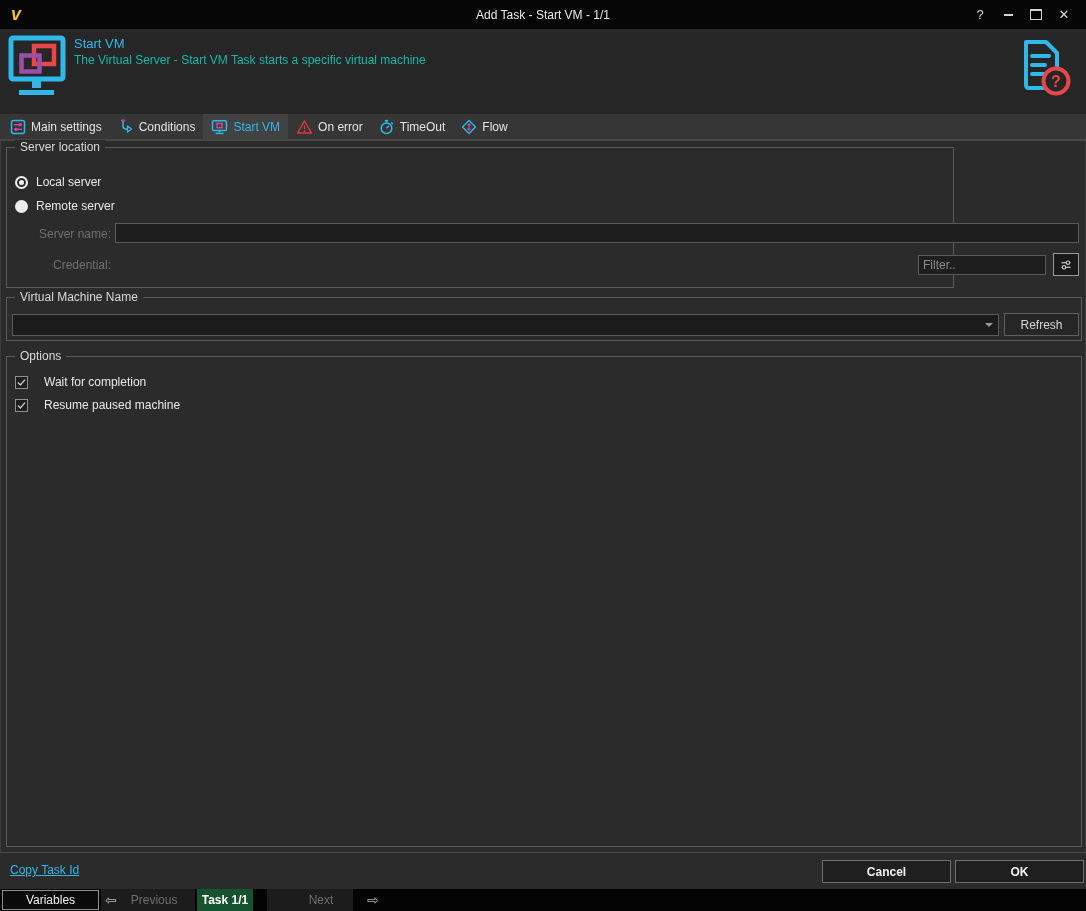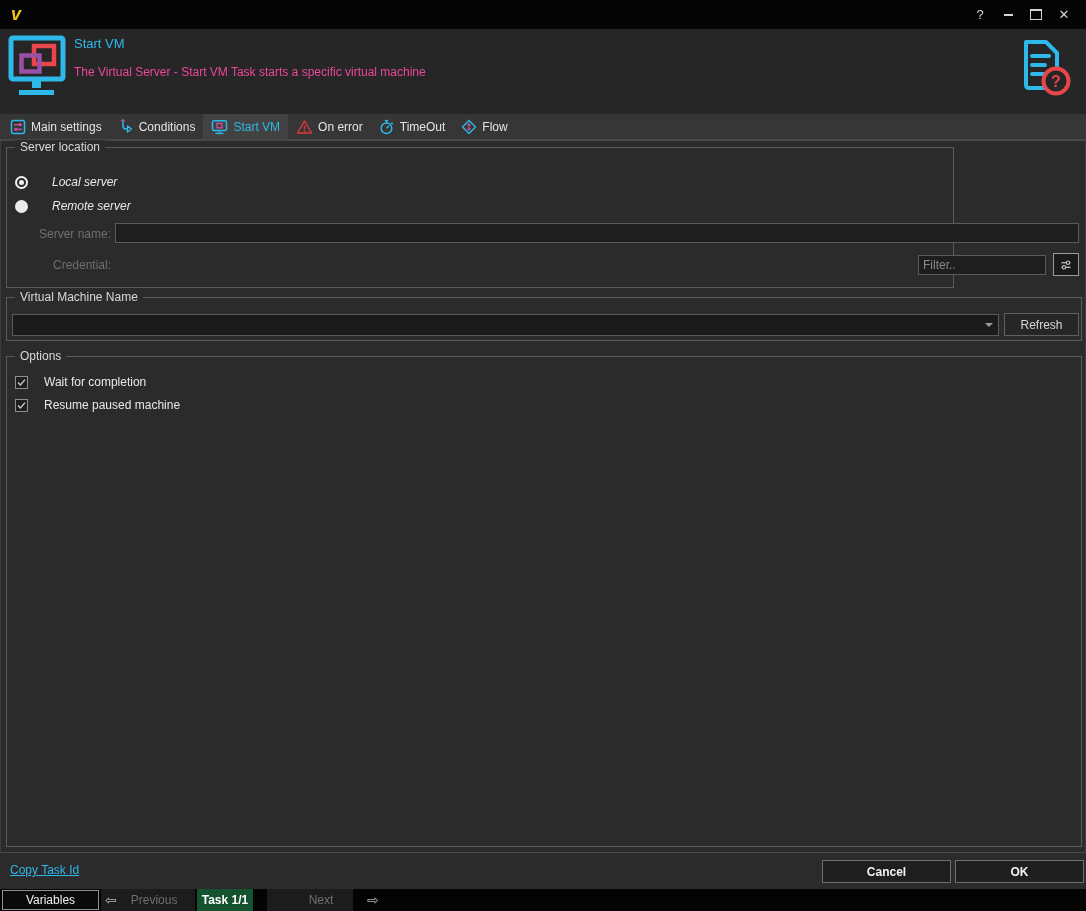--- a/index.html
+++ b/index.html
@@ -16,40 +16,40 @@
   .win-title{position:absolute;left:0;right:0;text-align:center;color:#e8e8e8;font-size:12px;}
   .win-controls{position:absolute;right:8px;top:0;height:29px;display:flex;align-items:center;}
   .ctl{width:28px;height:29px;display:flex;align-items:center;justify-content:center;
     color:#d4d4d4;font-size:13px;cursor:default;}
   .min-shape{width:9px;height:2px;background:#d4d4d4;display:block;}
   .max-shape{width:10px;height:8px;border:1px solid #d4d4d4;border-top:2px solid #d4d4d4;display:block;}
   
   .header{position:absolute;left:0;top:29px;width:100%;height:85px;background:#262626;}
   .task-icon{position:absolute;left:7px;top:5px;}
   .task-title{position:absolute;left:74px;top:7px;font-size:13px;color:#2fb8ea;}
-  .task-desc{position:absolute;left:74px;top:36px;font-size:12px;color:#ec4899;text-align:center;}
+  .task-desc{position:absolute;left:74px;top:24px;font-size:12px;color:#14b8a6;text-align:center;}
   .help-doc-icon{position:absolute;right:14px;top:9px;}
   
   .tabbar{position:absolute;left:0;top:114px;width:100%;height:25px;background:#363636;
     border-bottom:2px solid #474747;display:flex;align-items:stretch;padding-left:2px;box-sizing:content-box;}
   .tab{display:flex;align-items:center;gap:5px;padding:0 8px;font-size:12px;color:#e4e4e4;cursor:default;}
   .tab.active{background:#424242;color:#2fb8ea;}
   .tab svg{display:block;}
   
   .tabpage{position:absolute;left:0;top:141px;width:1086px;height:712px;background:#2b2b2b;
     border-left:1px solid #3d3d3d;border-right:1px solid #3d3d3d;border-bottom:1px solid #4a4a4a;
     box-sizing:border-box;}
   .group{position:absolute;border:1px solid #5a5a5a;box-sizing:border-box;}
   .legend{position:absolute;left:8px;top:-8px;background:#2b2b2b;padding:0 5px;
     font-size:12px;color:#d9d9d9;white-space:nowrap;}
   .g1{left:5px;top:6px;width:948px;height:141px;}
   .g2{left:5px;top:156px;width:1076px;height:44px;}
   .g3{left:5px;top:215px;width:1076px;height:491px;}
   
-  .radio-row{position:absolute;display:flex;align-items:center;gap:24px;cursor:default;font-style:italic;}
+  .radio-row{position:absolute;display:flex;align-items:center;gap:8px;cursor:default;}
   .radio{width:13px;height:13px;border-radius:50%;box-sizing:border-box;flex:none;}
   .radio.selected{background:#2b2b2b;border:2px solid #f2f2f2;position:relative;}
   .radio.selected::after{content:"";position:absolute;left:2px;top:2px;width:5px;height:5px;
     border-radius:50%;background:#f2f2f2;}
   .radio.unselected{background:#ececec;border:2px solid #ececec;}
   .ctl-label{font-size:12px;color:#e8e8e8;}
   .check-row{position:absolute;display:flex;align-items:center;gap:16px;cursor:default;}
   .checkbox{width:13px;height:13px;background:#1f1f1f;border:1px solid #8f8f8f;box-sizing:border-box;
     display:flex;align-items:center;justify-content:center;flex:none;}
   
@@ -97,20 +97,21 @@
   .sb-arrow-right{width:40px;height:22px;display:flex;align-items:center;justify-content:center;
     font-size:14px;color:#b5b5b5;cursor:default;}
 </style>
 </head>
 <body>
 
 <div class="window">
 
   <div class="titlebar">
     <span class="logo">v</span>
+    <div class="win-title">Add Task - Start VM - 1/1</div>
     <div class="win-controls">
       <span class="ctl">?</span>
       <span class="ctl">
           <span class="min-shape"></span>
         </span>
       <span class="ctl">
           <span class="max-shape"></span>
         </span>
       <span class="ctl">✕</span>
     </div>

